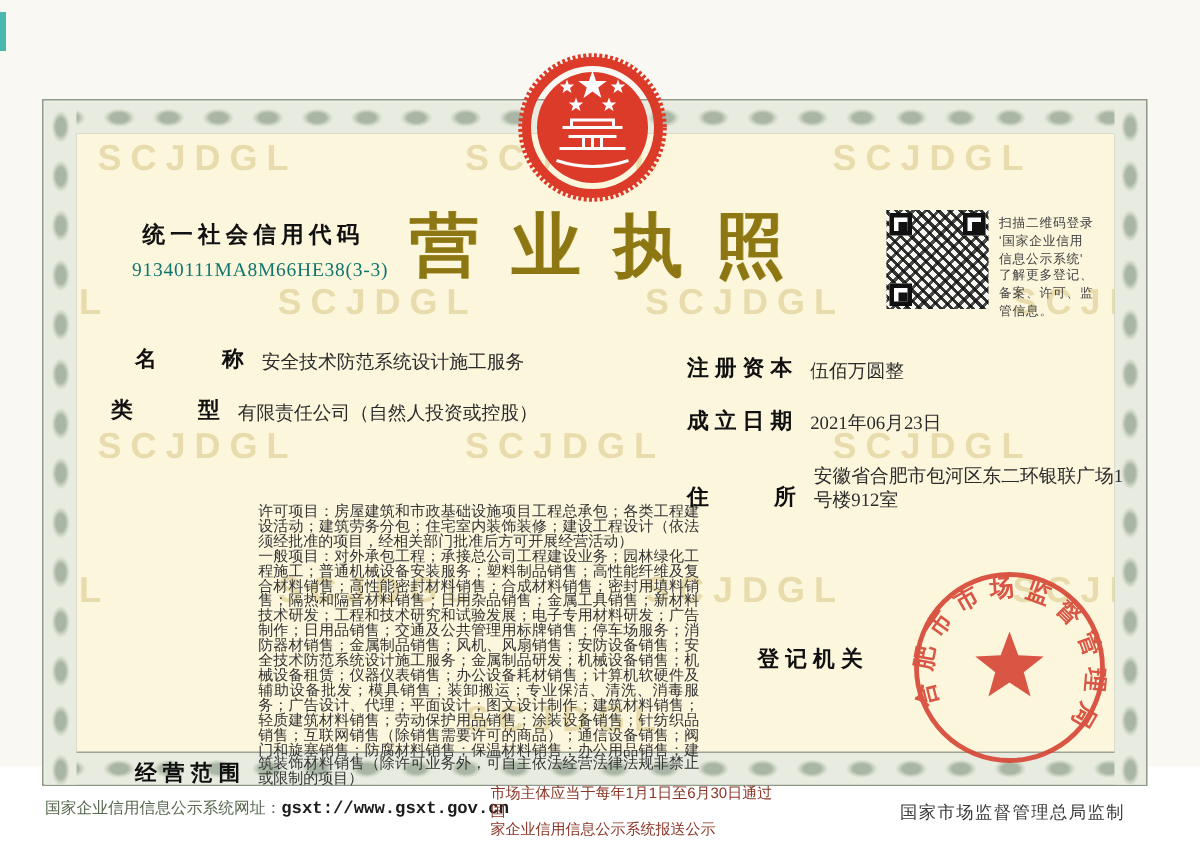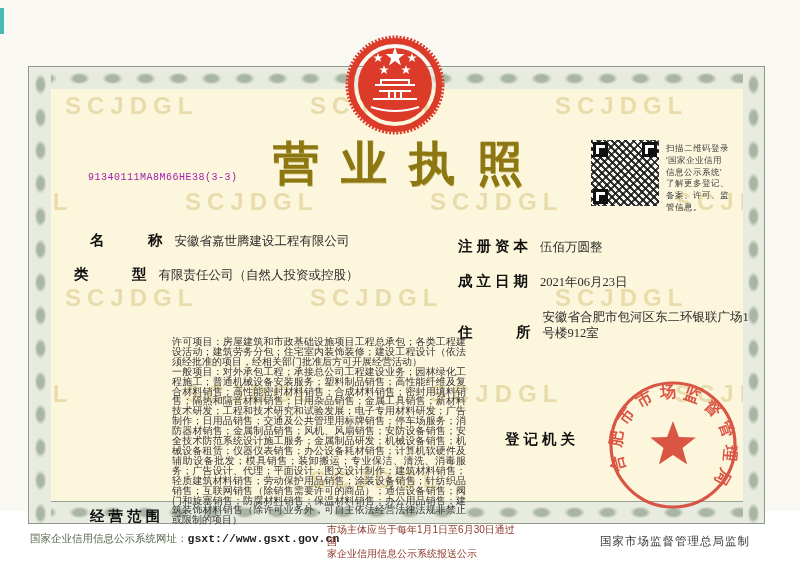--- a/index.html
+++ b/index.html
@@ -22,22 +22,22 @@
   .wm-layer { position:absolute; left:50px; top:88px; width:694px; height:414px;
               overflow:hidden; z-index:2; pointer-events:none; }
   .wm { position:absolute; font-weight:bold; font-size:24px; letter-spacing:6px;
         color:rgba(205,184,105,0.42); }
 
   
   .content { position:absolute; inset:0; z-index:3; }
   .abs { position:absolute; }
 
   .code-label { font-weight:bold; font-size:15px; letter-spacing:3.5px; color:#111; }
-  .code-value { font-family:Liberation Mono, monospace; font-size:10px;
-                letter-spacing:0.5px; color:#a21caf; }
+  .code-value { font-family:Liberation Serif, serif; font-size:13px;
+                letter-spacing:0.5px; color:#0f766e; }
   .title { font-weight:bold; font-size:46px; letter-spacing:22px; text-indent:11px;
            color:#8d7712; text-align:center; white-space:nowrap;
            text-shadow:0.5px 0.5px 0 #b4a14a; }
   .subtitle { font-size:20px; color:#161616; text-align:center; letter-spacing:2px; }
 
   .row { position:absolute; display:flex; align-items:flex-end; }
   .lbl { font-weight:bold; font-size:14.5px; color:#101010; white-space:pre;
          flex:0 0 auto; line-height:17px; }
   .val { font-size:12.5px; color:#2b2b2b; line-height:16px; padding-top:1px;
          font-family:"Liberation Serif", serif; }
@@ -123,40 +123,41 @@
       <path d="M34 58 H66"></path>
       <path d="M36 52 V47 H64 V52"></path>
       <path d="M44 58 V66 M50 58 V66 M56 58 V66"></path>
       <path d="M28 66 H72"></path>
       <path d="M26 74 Q50 82 74 74"></path>
     </g>
   </svg>
 
   <div class="content">
 
+    <div class="abs code-label" style="left:95px;top:147px">统一社会信用代码</div>
     <div class="abs code-value" style="left:88px;top:172px">91340111MA8M66HE38(3-3)</div>
 
     <div class="abs title" style="left:262px;top:133px;width:266px">营业执照</div>
 
     <div class="qr">
       <div class="finder" style="left:2px;top:2px"></div>
       <div class="finder" style="right:2px;top:2px"></div>
       <div class="finder" style="left:2px;bottom:2px"></div>
     </div>
     <div class="abs qr-note" style="left:666px;top:143px;width:74px">扫描二维码登录
 '国家企业信用
 信息公示系统'
 了解更多登记、
 备案、许可、监
 管信息。</div>
 
     <div class="row" style="left:90px;top:232px;width:370px">
       <span class="lbl">名　　　称</span>
         <span class="gap-l"></span>
-      <span class="val">安徽省嘉世腾建设工程有限公司</span>
+      <span class="val">安全技术防范系统设计施工服务</span>
     </div>
     <div class="row" style="left:74px;top:266px;width:370px">
       <span class="lbl">类　　　型</span>
         <span class="gap-l"></span>
       <span class="val">有限责任公司（自然人投资或控股）</span>
     </div>
     <div class="row" style="left:90px;top:334px;width:380px">
       <span class="lbl">经 营 范 围</span>
         <span class="gap-l"></span>
       <span class="val scope">许可项目：房屋建筑和市政基础设施项目工程总承包；各类工程建设活动；建筑劳务分包；住宅室内装饰装修；建设工程设计（依法须经批准的项目，经相关部门批准后方可开展经营活动）

